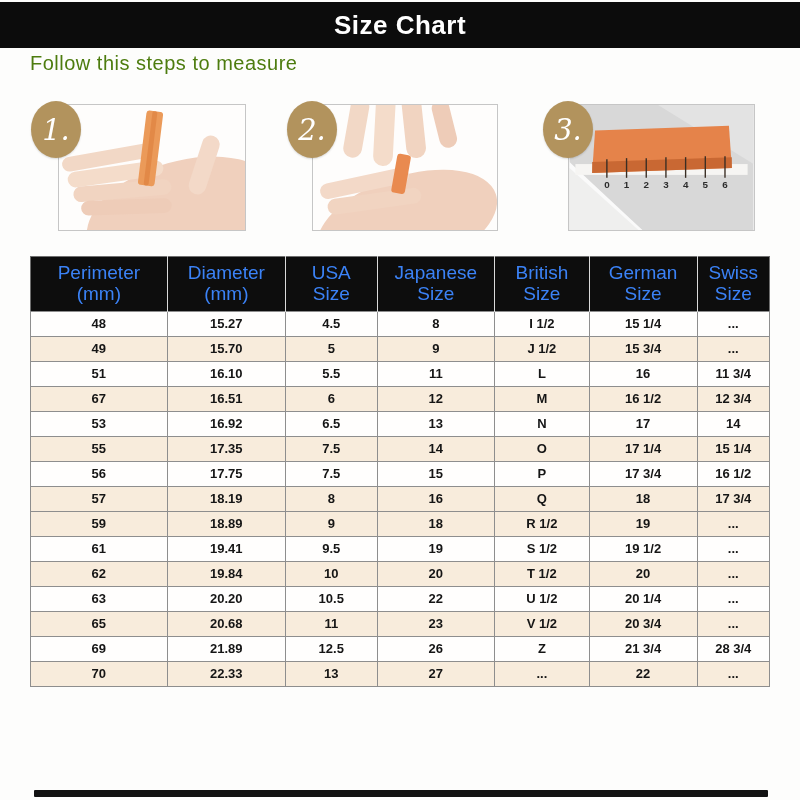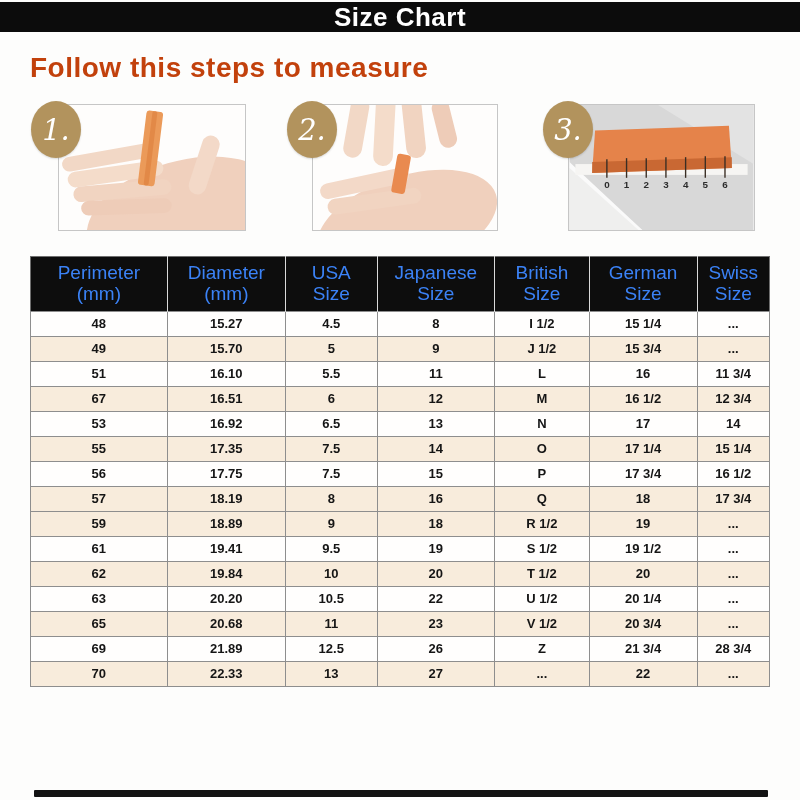--- a/index.html
+++ b/index.html
@@ -3,30 +3,30 @@
 <meta charset="utf-8">
 <style>
   * { margin:0; padding:0; box-sizing:border-box; }
   html,body { width:800px; height:800px; }
   body {
     position:relative; overflow:hidden;
     background:#fdfdfc;
     font-family:"Liberation Sans", sans-serif;
   }
   .title-bar {
-    position:absolute; top:2px; left:0; right:0; height:30px;
+    position:absolute; top:2px; left:0; right:0; height:46px;
     background:#0c0c0c; display:flex; align-items:center; justify-content:center;
   }
   .title-bar .title {
     color:#ffffff; font-size:26px; font-weight:600; letter-spacing:0.5px;
     font-family:"Liberation Sans", sans-serif;
   }
   .heading {
     position:absolute; top:52px; left:30px;
-    color:#c2410c; font-size:28px; font-weight:700; letter-spacing:0.5px;
+    color:#4d7c0f; font-size:20px; font-weight:400; letter-spacing:0.5px;
   }
   .step-badge {
     position:absolute; width:50px; height:57px; border-radius:50%;
     background:#b2935d; color:#fff;
     display:flex; align-items:center; justify-content:center;
     font-family:"DejaVu Serif", serif; font-style:italic; font-size:29px;
     z-index:3; box-shadow:0 1px 2px rgba(0,0,0,0.15);
   }
   #badge-1 { left:31px;  top:101px; }
   #badge-2 { left:287px; top:101px; }

